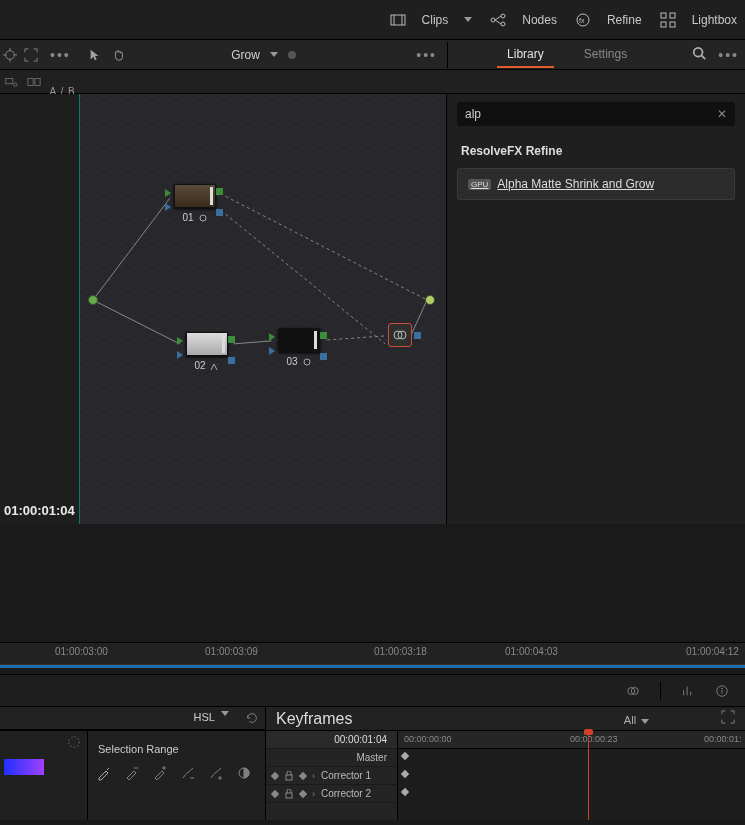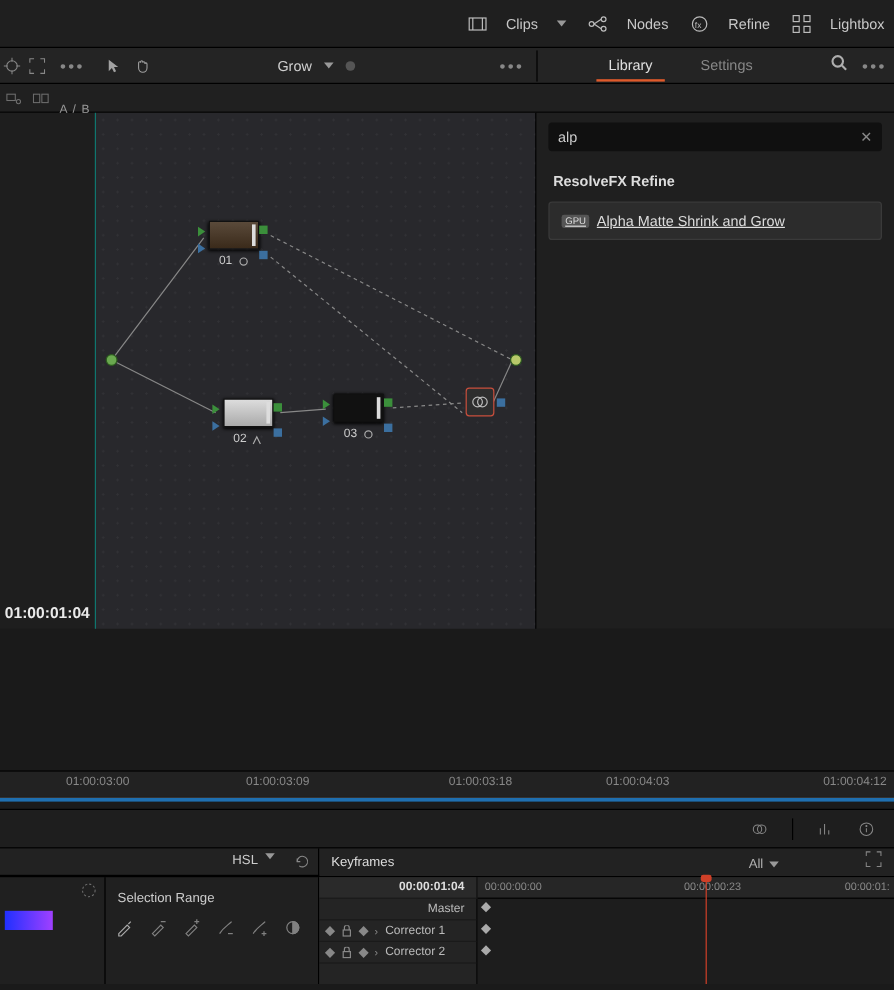--- a/index.html
+++ b/index.html
@@ -55,21 +55,21 @@
   .bottom .colM { width:178px; border-right:1px solid #000; padding:4px 8px;}
   .hsl-hdr { display:flex; gap:6px; font-size:11px; color:#ccc; justify-content:flex-end; padding:4px 6px; border-bottom:1px solid #000;}
   .selrange { font-size:11px; color:#ccc; margin:8px 0 10px 2px;}
   .pickers { display:flex; gap:12px; align-items:center;}
   .pickers svg { width:16px; height:16px; opacity:.8;}
   .grad { width:40px; height:16px; background:linear-gradient(90deg,#2030ff,#a040ff); margin:6px 0 0 4px;}
   .kf { flex:1; display:flex; flex-direction:column;}
   .kf-body { flex:1; display:flex;}
   .kf-tracks { width:132px; background:#242424; border-right:1px solid #000;}
   .kf-row { height:18px; display:flex; align-items:center; gap:6px; padding:0 6px; font-size:10px; color:#bbb; border-bottom:1px solid #1a1a1a;}
-  .kf-row.hdr { background:#2a2a2a; justify-content:flex-end; padding-right:10px; color:#ddd;font-weight:bold;}
+  .kf-row.hdr { background:#2a2a2a; justify-content:flex-end; padding-right:10px; color:#ddd;}
   .kf-dot { width:6px; height:6px; transform:rotate(45deg); background:#888;}
   .kf-lane { flex:1; position:relative; background:#1d1d1d;}
   .kf-lane .ruler { height:18px; background:#262626; border-bottom:1px solid #000; position:relative; font-size:9px; color:#888;}
   .kf-lane .rt { position:absolute; top:3px;}
   .kf-lane .playhead { position:absolute; top:0; bottom:0; width:1px; background:#d04028;}
   .kf-lane .ph-head { position:absolute; top:-2px; left:-4px; width:9px; height:6px; background:#d04028; border-radius:2px;}
   .kf-mark { position:absolute; width:6px; height:6px; transform:rotate(45deg); background:#aaa;}
   .ico { width:14px; height:14px; opacity:.75;}
   .caret { width:0;height:0;border-left:4px solid transparent;border-right:4px solid transparent;border-top:5px solid #999; display:inline-block;}
   .chev { color:#888; font-size:9px;}
@@ -297,21 +297,21 @@
 <div style="display:flex; height:24px; border-top:1px solid #000; background:#222;">
   <div style="width:266px; border-right:1px solid #000;" class="hsl-hdr">
     <span>HSL</span>
     <span class="caret"></span>
     <svg class="ico" style="margin-left:10px" viewBox="0 0 16 16" fill="none" stroke="#aaa">
         <path d="M3 8 a5 5 0 1 1 2 4"></path>
         <polyline points="3,5 3,8 6,8"></polyline>
       </svg>
   </div>
   <div style="flex:1; display:flex; align-items:center; padding:0 10px; justify-content:space-between;">
-    <span style="font-size:11px; color:#ddd;">Keyframes</span>
+    <span style="font-size:16px; color:#ddd;">Keyframes</span>
     <div class="all">
       <span style="font-size:11px;">All</span>
       <span class="caret"></span>
       <span style="width:8px;height:8px;border-radius:50%;background:#555;margin-left:8px;"></span>
       <svg class="ico" style="margin-left:60px" viewBox="0 0 16 16" stroke="#aaa" fill="none">
           <polyline points="1,5 1,1 5,1"></polyline>
           <polyline points="11,1 15,1 15,5"></polyline>
           <polyline points="15,11 15,15 11,15"></polyline>
           <polyline points="5,15 1,15 1,11"></polyline>
         </svg>

